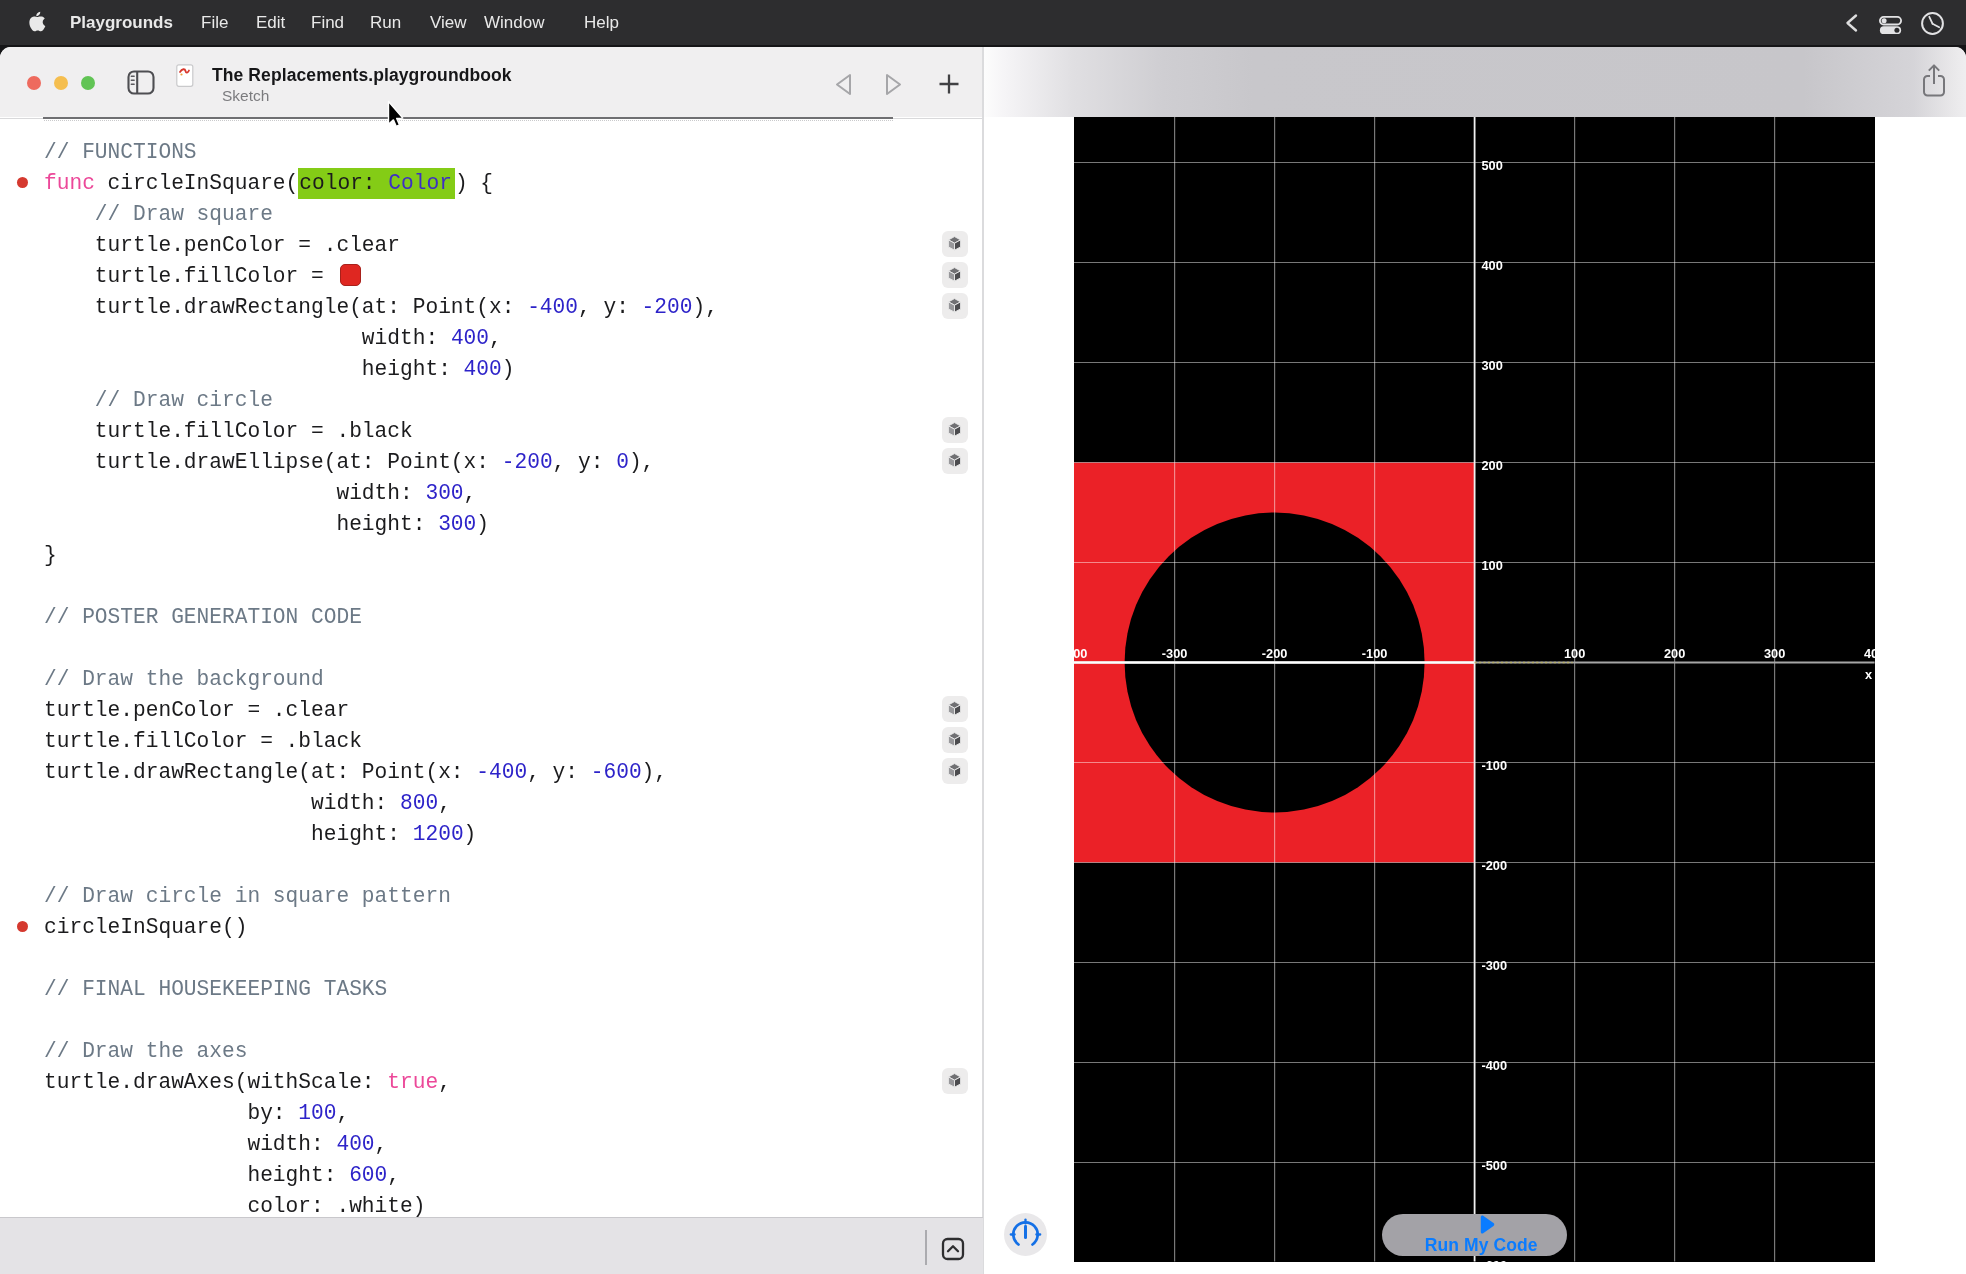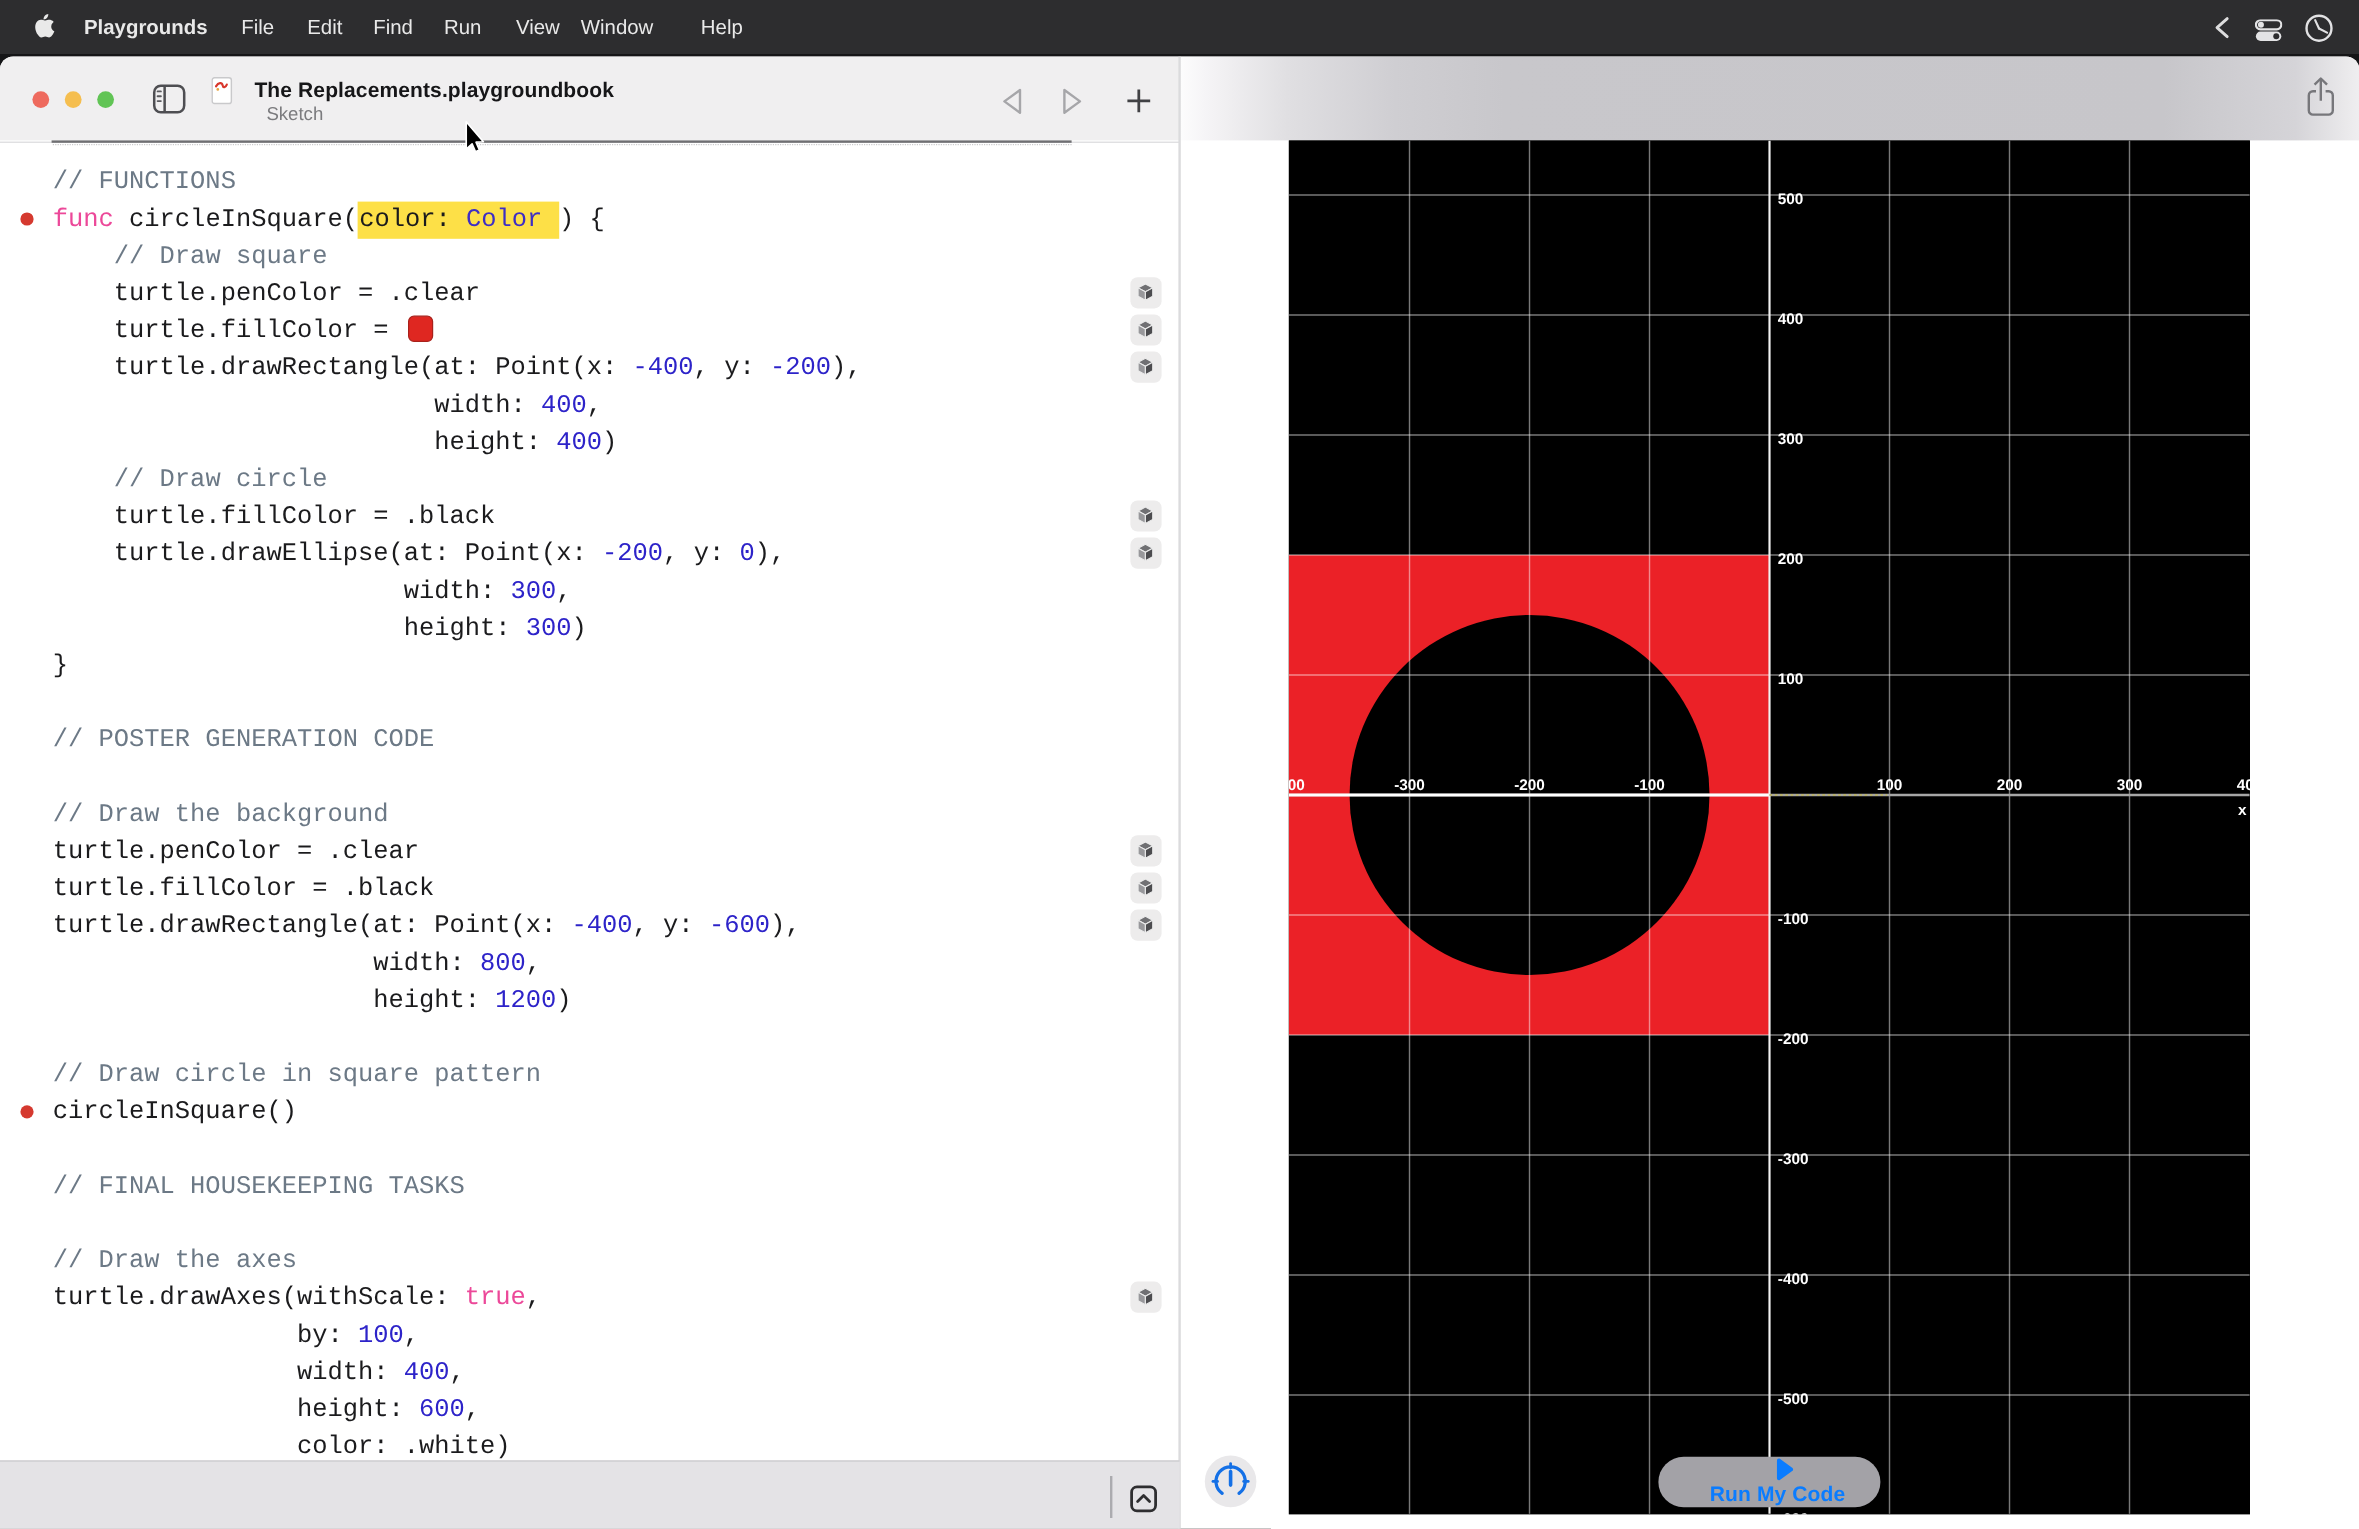--- a/index.html
+++ b/index.html
@@ -18,21 +18,21 @@
 
 #hline-light { position:absolute; left:0; top:70.6px; width:983px; height:1.2px; background:#D9D9DB; }
 #hline-dark { position:absolute; left:42.6px; top:70.1px; width:850.6px; height:1.8px; background:#6F6F72; }
 #hline-dot { position:absolute; left:44px; top:73.4px; width:849px; border-top:1.4px dotted #CACACC; }
 
 #code { position:absolute; left:44px; top:90px; font-family:"Liberation Mono",monospace; font-size:21.2px; line-height:31px; color:#1B1B1D; white-space:pre; }
 #code .c { color:#6C7986; }
 #code .k { color:#ec4899; }
 #code .n { color:#2D23C9; }
 #code .t { color:#3E2EC5; }
-#code .sel { background:#fde047; padding:3px 14px 4px 1px; }
+#code .sel { background:#84cc16; padding:3px 3px 4px 1px; }
 #code .sw { display:inline-block; width:21.5px; height:21.5px; background:#DF2721; border:1.5px solid #A8211B; border-radius:5px; vertical-align:-3.5px; margin-left:3.5px; }
 .bp { position:absolute; left:16.5px; width:11px; height:11px; border-radius:50%; background:#D5392F; }
 .cube { position:absolute; left:941.5px; width:26.5px; height:26.5px; border-radius:6px; background:#EDECEC; }
 .cube svg { position:absolute; left:4.7px; top:4.7px; }
 
 #bbar { position:absolute; left:0; top:1170px; width:983px; height:57px; background:#E4E3E6; border-top:1px solid #C9C8CC; }
 #bbar-div { position:absolute; left:925px; top:12px; width:1.5px; height:35px; background:#ABABAF; }
 
 #canvas { position:absolute; left:1074px; top:70px; width:800.6px; height:1144.5px; background:#000; }
 #runbtn { position:absolute; left:1381.5px; top:1167px; width:185.5px; height:42px; border-radius:21px; background:#A3A2A7; display:flex; align-items:center;flex-direction:column; }

